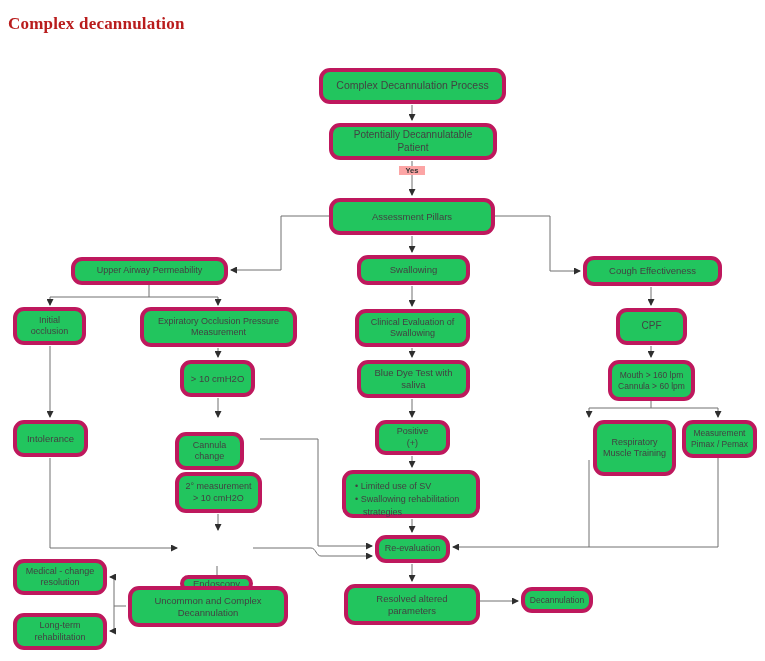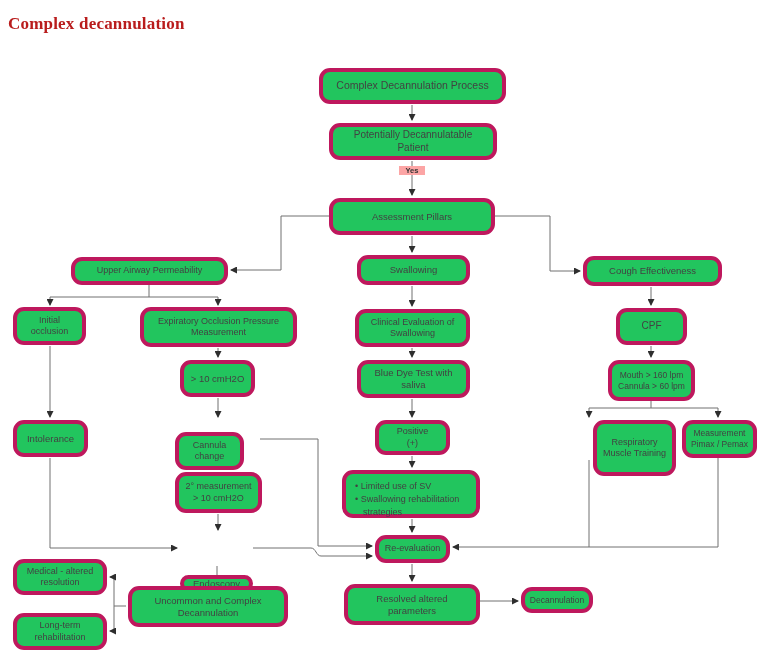--- a/index.html
+++ b/index.html
@@ -120,21 +120,21 @@
   <div class="node" id="n-initial">Initial
 occlusion</div>
   <div class="node" id="n-expiratory">Expiratory Occlusion Pressure
 Measurement</div>
   <div class="node" id="n-gt10">&gt; 10 cmH2O</div>
   <div class="node" id="n-cannula">Cannula change</div>
   <div class="node" id="n-second">2° measurement
 &gt; 10 cmH2O</div>
   <div class="node" id="n-endoscopy">Endoscopy</div>
   <div class="node" id="n-intolerance">Intolerance</div>
-  <div class="node" id="n-medical">Medical - altered
+  <div class="node" id="n-medical">Medical - change
 resolution</div>
   <div class="node" id="n-longterm">Long-term
 rehabilitation</div>
   <div class="node" id="n-uncommon">Uncommon and Complex
 Decannulation</div>
   <div class="node" id="n-clinical">Clinical Evaluation of
 Swallowing</div>
   <div class="node" id="n-bluedye">Blue Dye Test with
 saliva</div>
   <div class="node" id="n-positive">Positive

